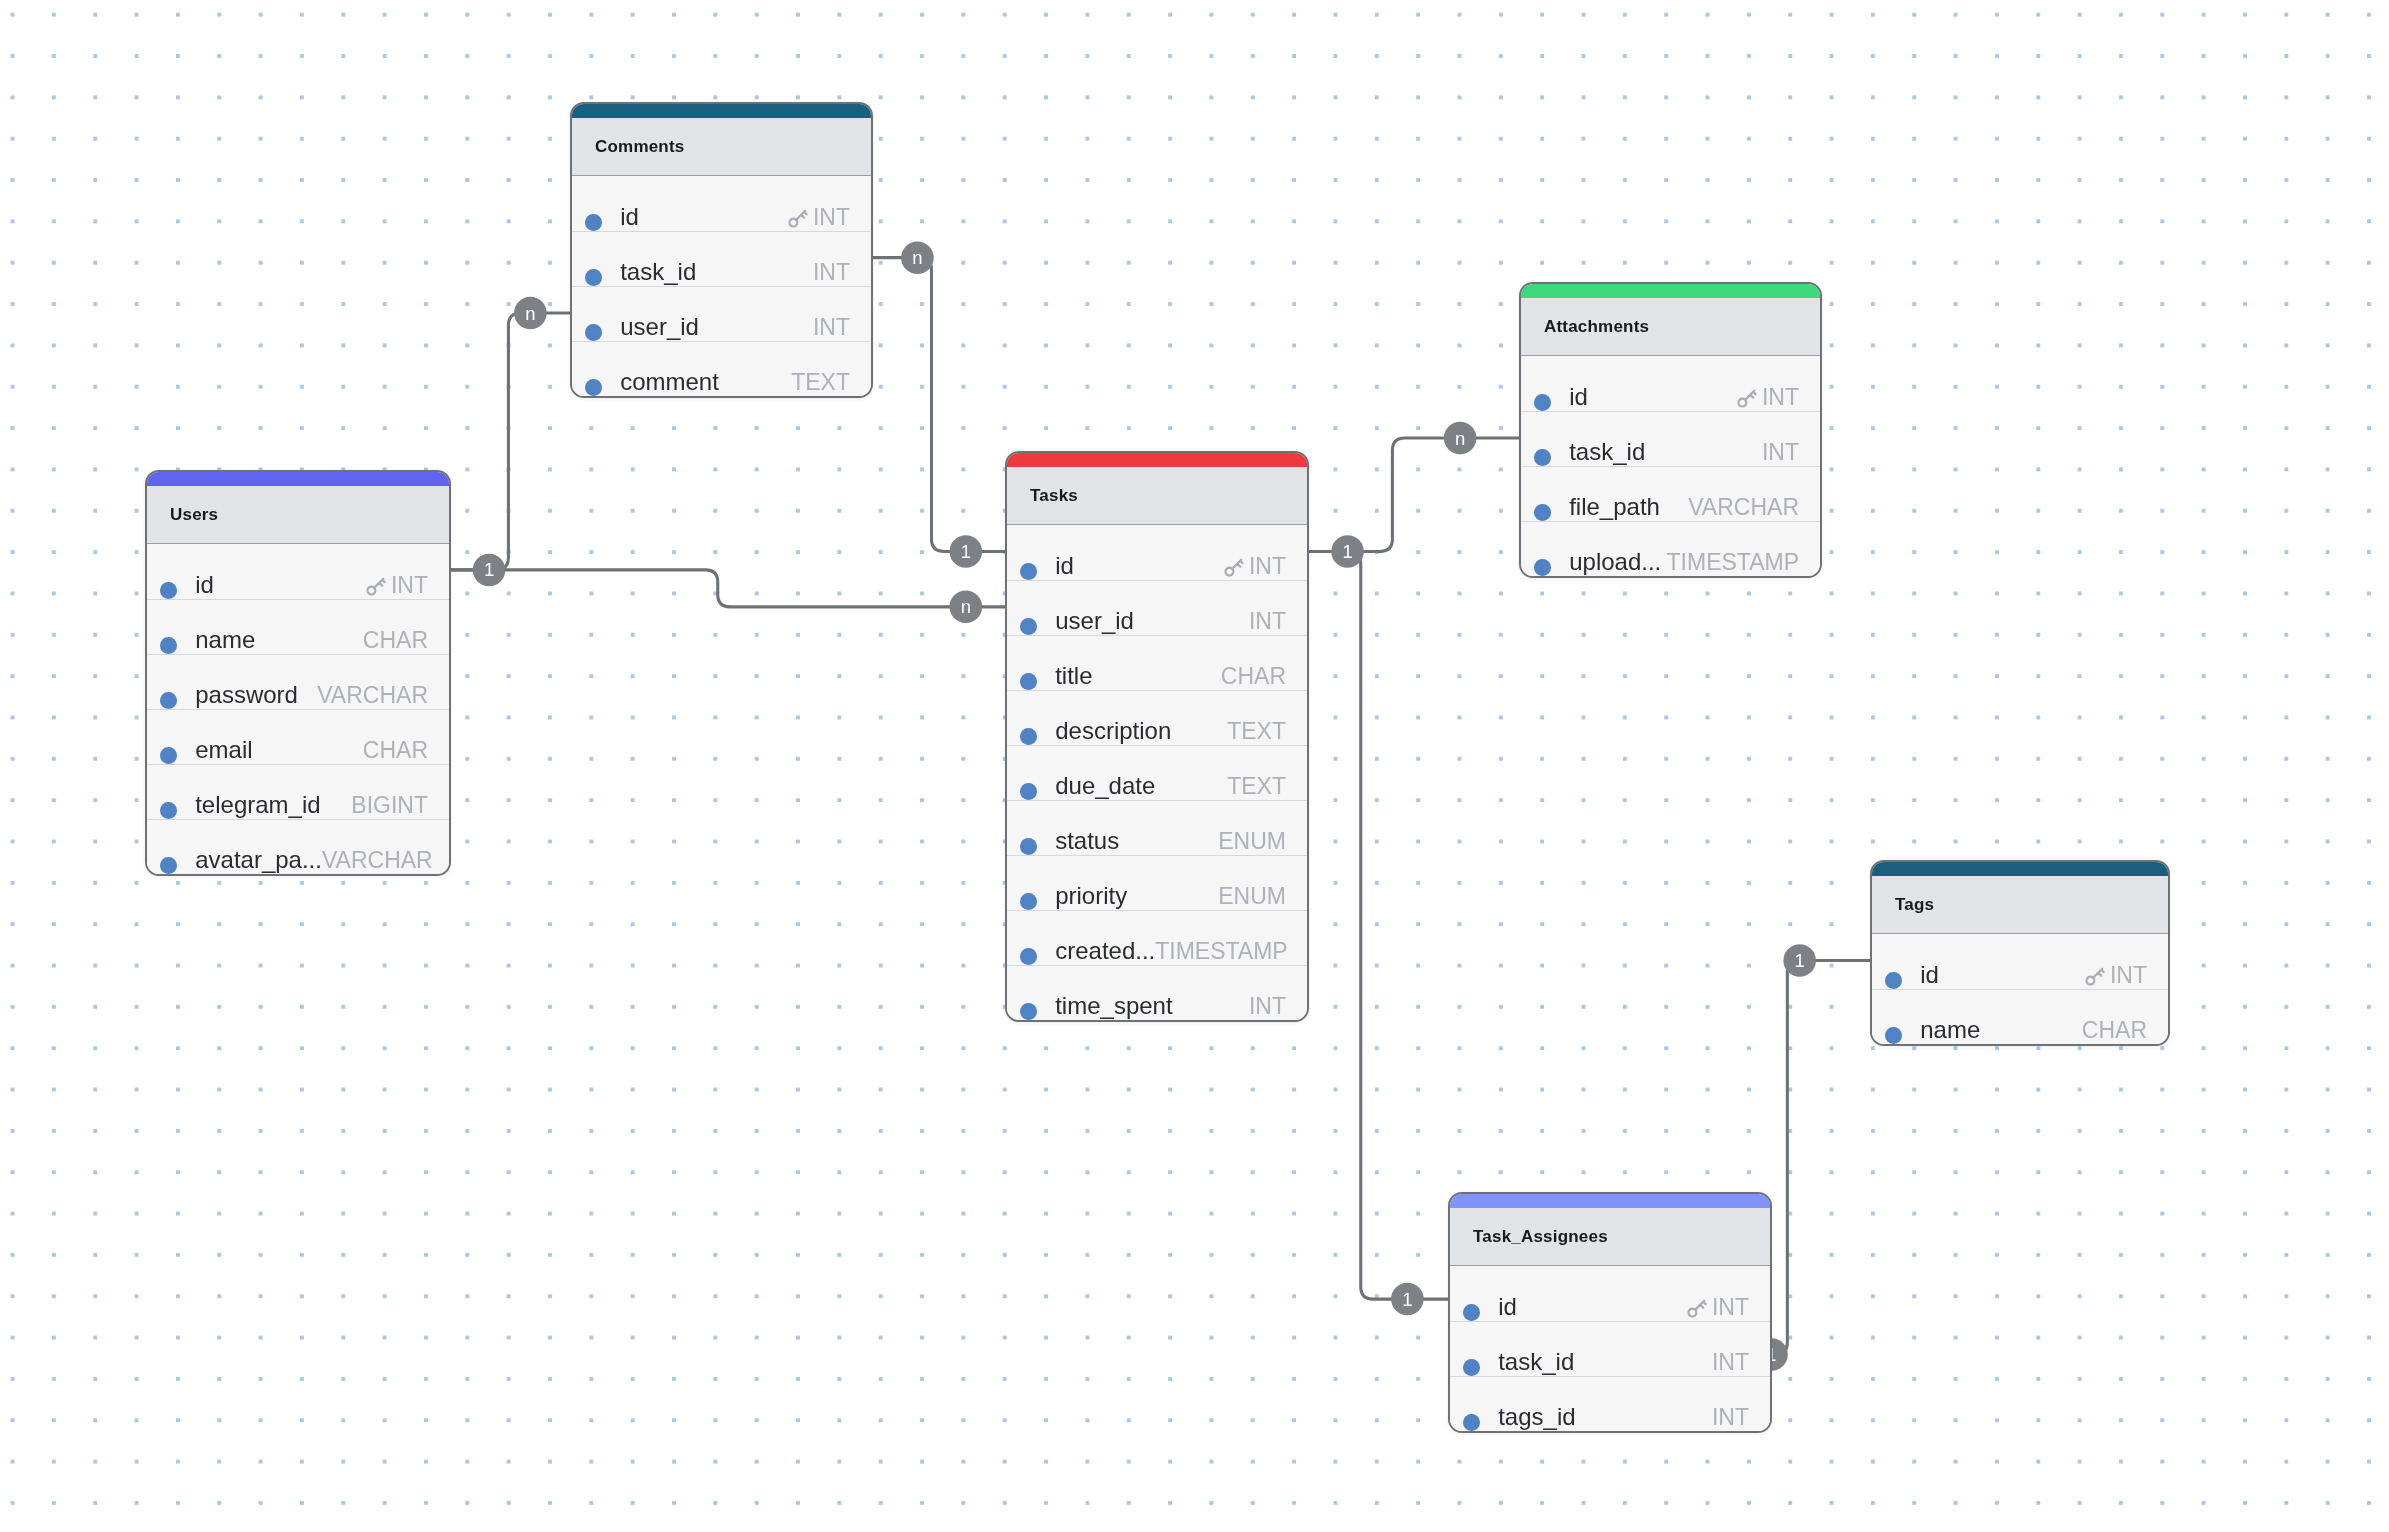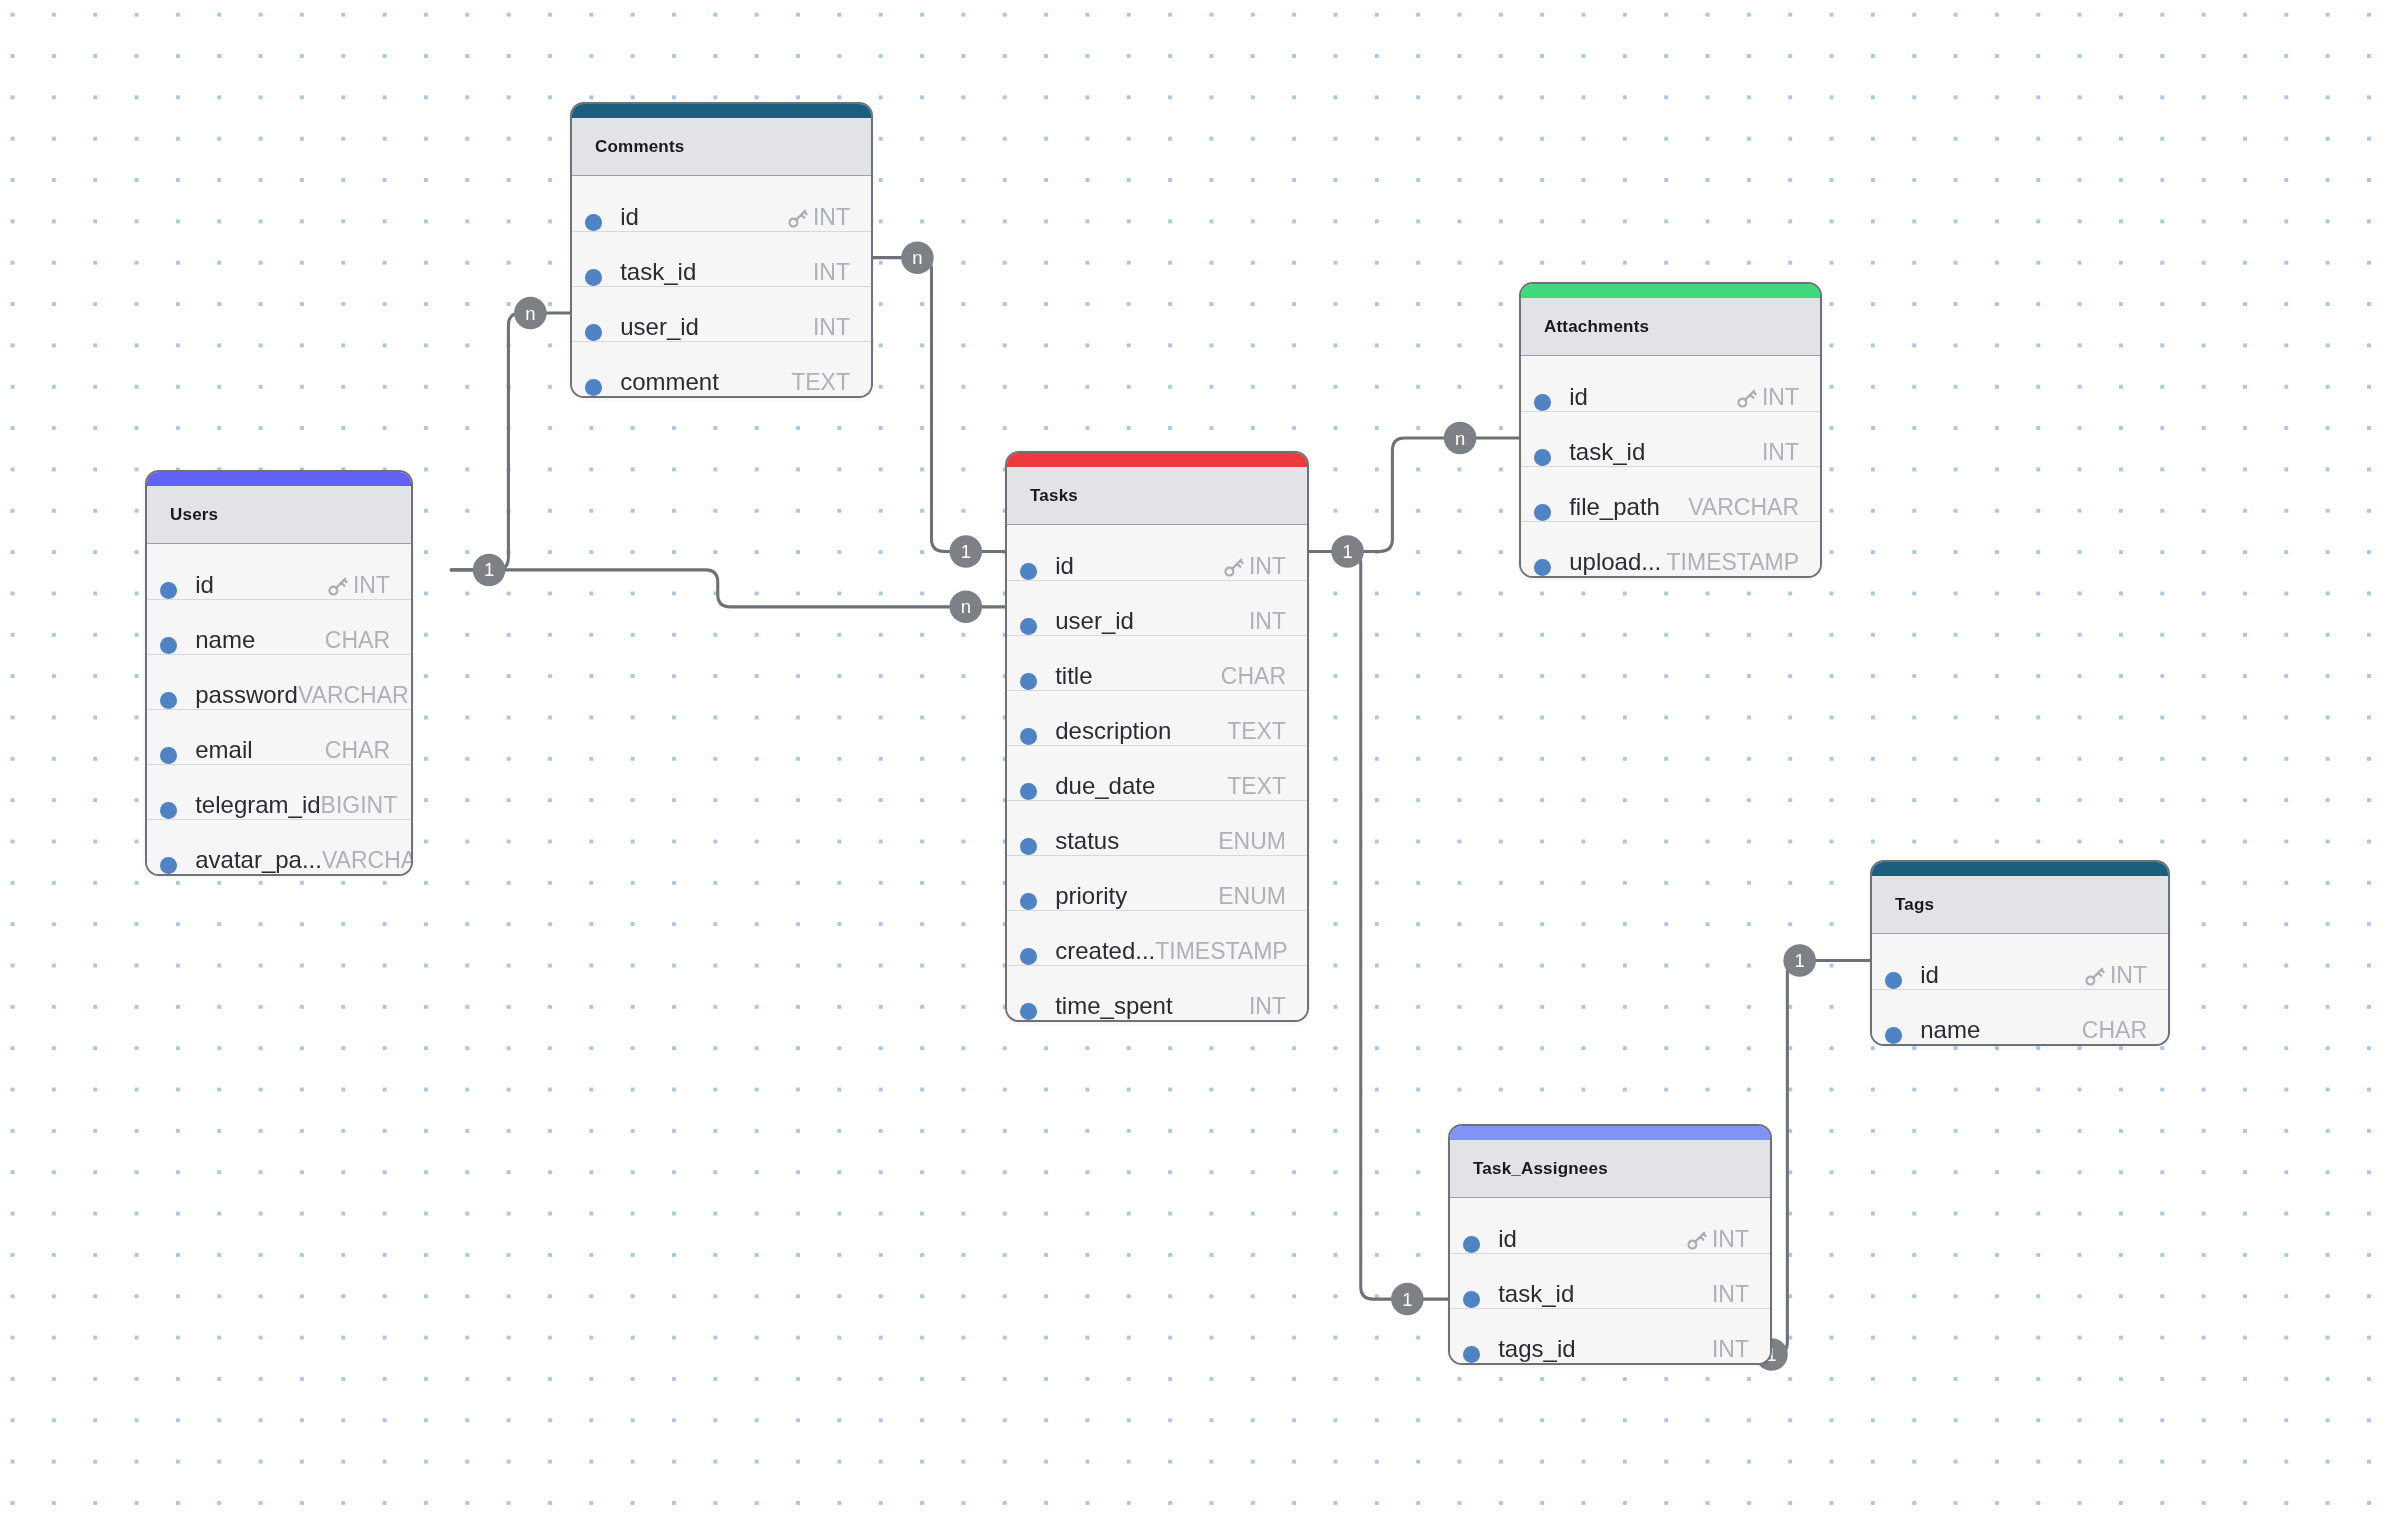--- a/index.html
+++ b/index.html
@@ -125,21 +125,21 @@
         </span>
       </div>
       <div class="row">
         <span class="fdot"></span>
         <span class="fname">comment</span>
         <span class="ftype">
           <span>TEXT</span>
         </span>
       </div>
     </div>
-    <div class="table" style="left: 145px; top: 470px; width: 268px;">
+    <div class="table" style="left: 145px; top: 470px; width: 306px;">
       <div class="accent" style="background: rgb(97, 99, 242);"></div>
       <div class="ttl">Users</div>
       <div class="row">
         <span class="fdot"></span>
         <span class="fname">id</span>
         <span class="ftype">
           <svg width="26" height="26" viewBox="0 0 28 28" class="keyicon">
             <g transform="rotate(-45 14 14)" fill="none" stroke="#a9adb4" stroke-width="2.4" stroke-linecap="round">
               <circle cx="7" cy="14" r="4.2"></circle>
               <path d="M11.5 14 H25 M19 14 v4.6 M23.5 14 v3.6"></path>
@@ -312,21 +312,21 @@
         </span>
       </div>
       <div class="row">
         <span class="fdot"></span>
         <span class="fname">name</span>
         <span class="ftype">
           <span>CHAR</span>
         </span>
       </div>
     </div>
-    <div class="table" style="left: 1448px; top: 1124px; width: 324px;">
+    <div class="table" style="left: 1448px; top: 1192px; width: 324px;">
       <div class="accent" style="background: rgb(128, 147, 247);"></div>
       <div class="ttl">Task_Assignees</div>
       <div class="row">
         <span class="fdot"></span>
         <span class="fname">id</span>
         <span class="ftype">
           <svg width="26" height="26" viewBox="0 0 28 28" class="keyicon">
             <g transform="rotate(-45 14 14)" fill="none" stroke="#a9adb4" stroke-width="2.4" stroke-linecap="round">
               <circle cx="7" cy="14" r="4.2"></circle>
               <path d="M11.5 14 H25 M19 14 v4.6 M23.5 14 v3.6"></path>

